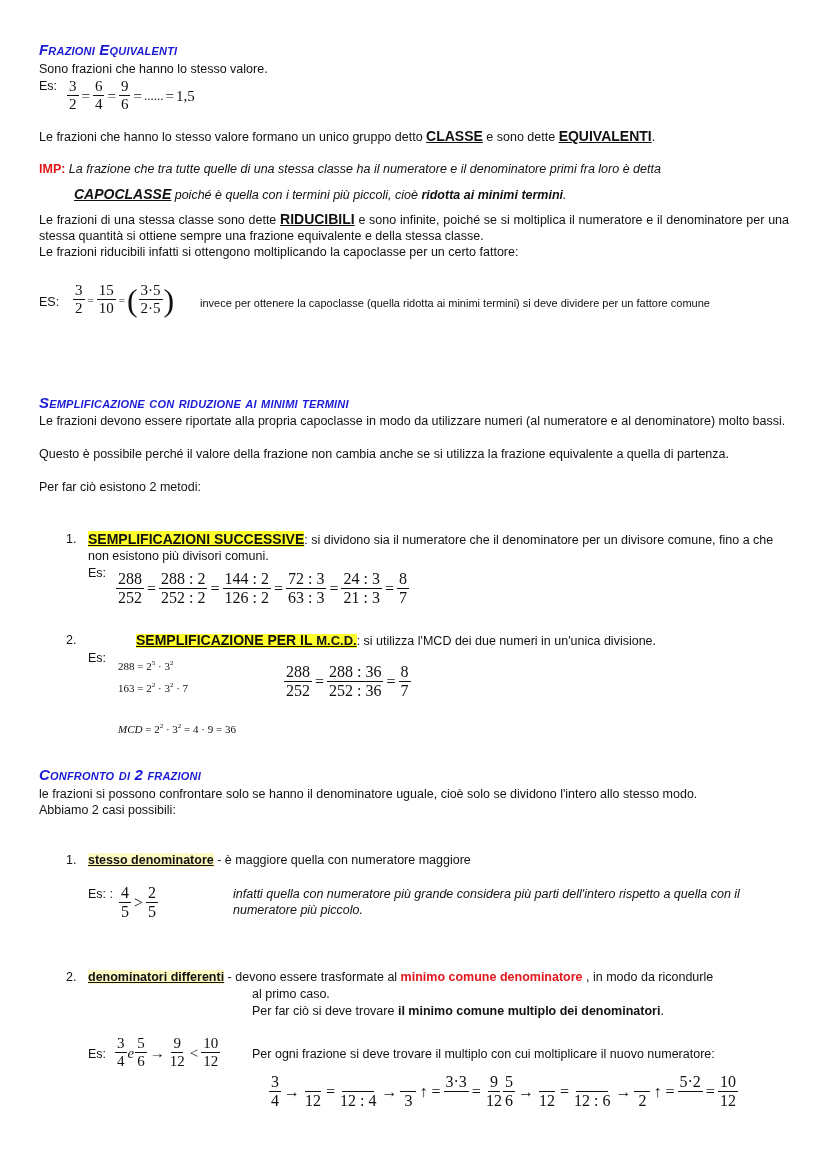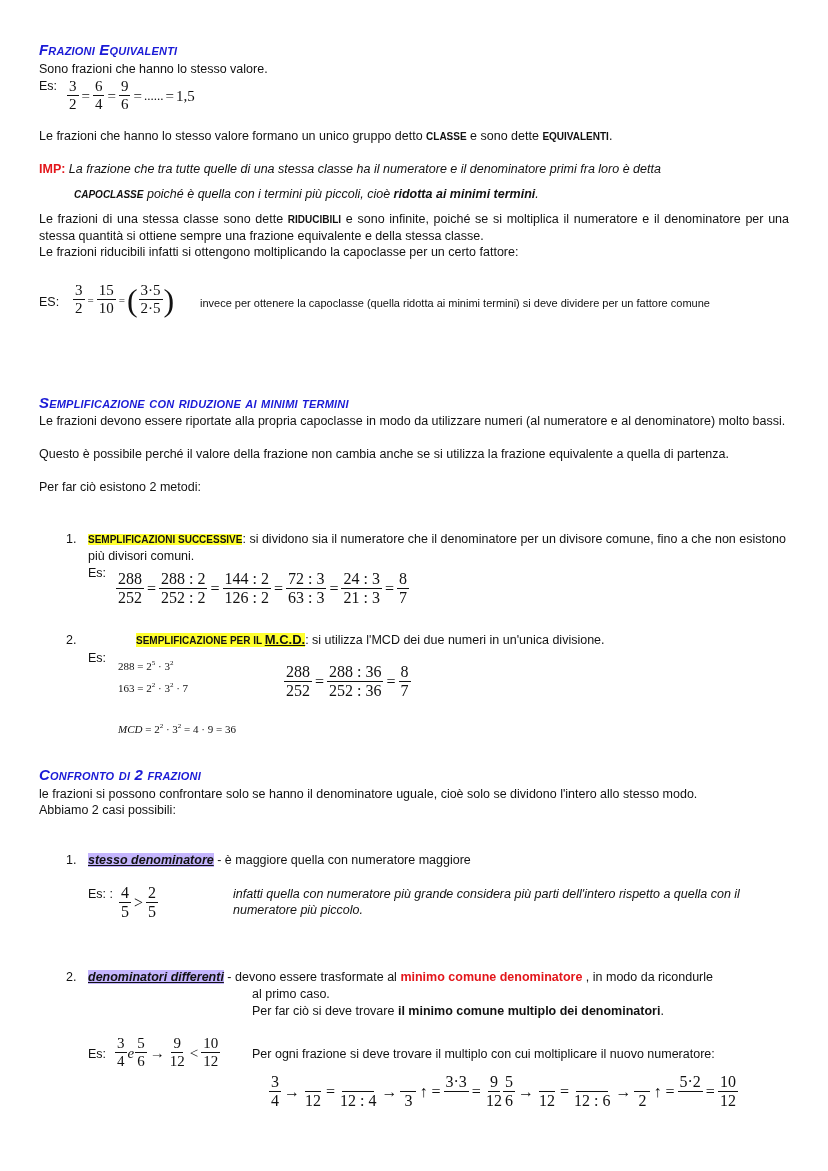--- a/index.html
+++ b/index.html
@@ -1,25 +1,25 @@
 <!DOCTYPE html>
 <html><head>
 <meta charset="utf-8">
 <style>
   html, body { margin:0; padding:0; background:#fff; }
   body { width:828px; height:1171px; position:relative; overflow:hidden;
          font-family:"Liberation Sans", sans-serif; font-size:12.5px; color:#111; line-height:16px; }
   .abs { position:absolute; }
   .h { color:#1a1ad6; font-weight:bold; font-style:italic; font-size:15px; font-variant:small-caps; letter-spacing:0.2px; }
   .just { text-align:justify; }
-  .sc { font-weight:bold; font-size:10px; text-transform:uppercase; }
+  .sc { font-weight:bold; font-size:14px; text-decoration:underline; text-transform:uppercase; }
   .red { color:#e3161b; font-weight:bold; }
   .redtxt { color:#e3161b; font-weight:bold; }
   .hl-y { background:#ffff2e; }
-  .hl-c { background:#c4b5fd; font-weight:bold; text-decoration:underline;font-style:italic; }
+  .hl-c { background:#fef9c3; font-weight:bold; text-decoration:underline; }
   .math { font-family:"Liberation Serif", serif; }
   .frac { display:inline-flex; flex-direction:column; align-items:center; vertical-align:middle; font-family:"Liberation Serif", serif; margin:0 1px; }
   .frac .n { border-bottom:1px solid #111; padding:0 2px; line-height:1.15; }
   .frac .d { padding:0 2px; line-height:1.15; }
   .op { font-family:"Liberation Serif", serif; margin:0 2px; vertical-align:middle; }
   .f15 { font-size:15px; }
   .f11 { font-size:11px; }
   .f12 { font-size:16px; }
   .paren { font-size:32px; font-weight:100; vertical-align:middle; font-family:"Liberation Serif", serif; }
   sup { font-size:7px; }

